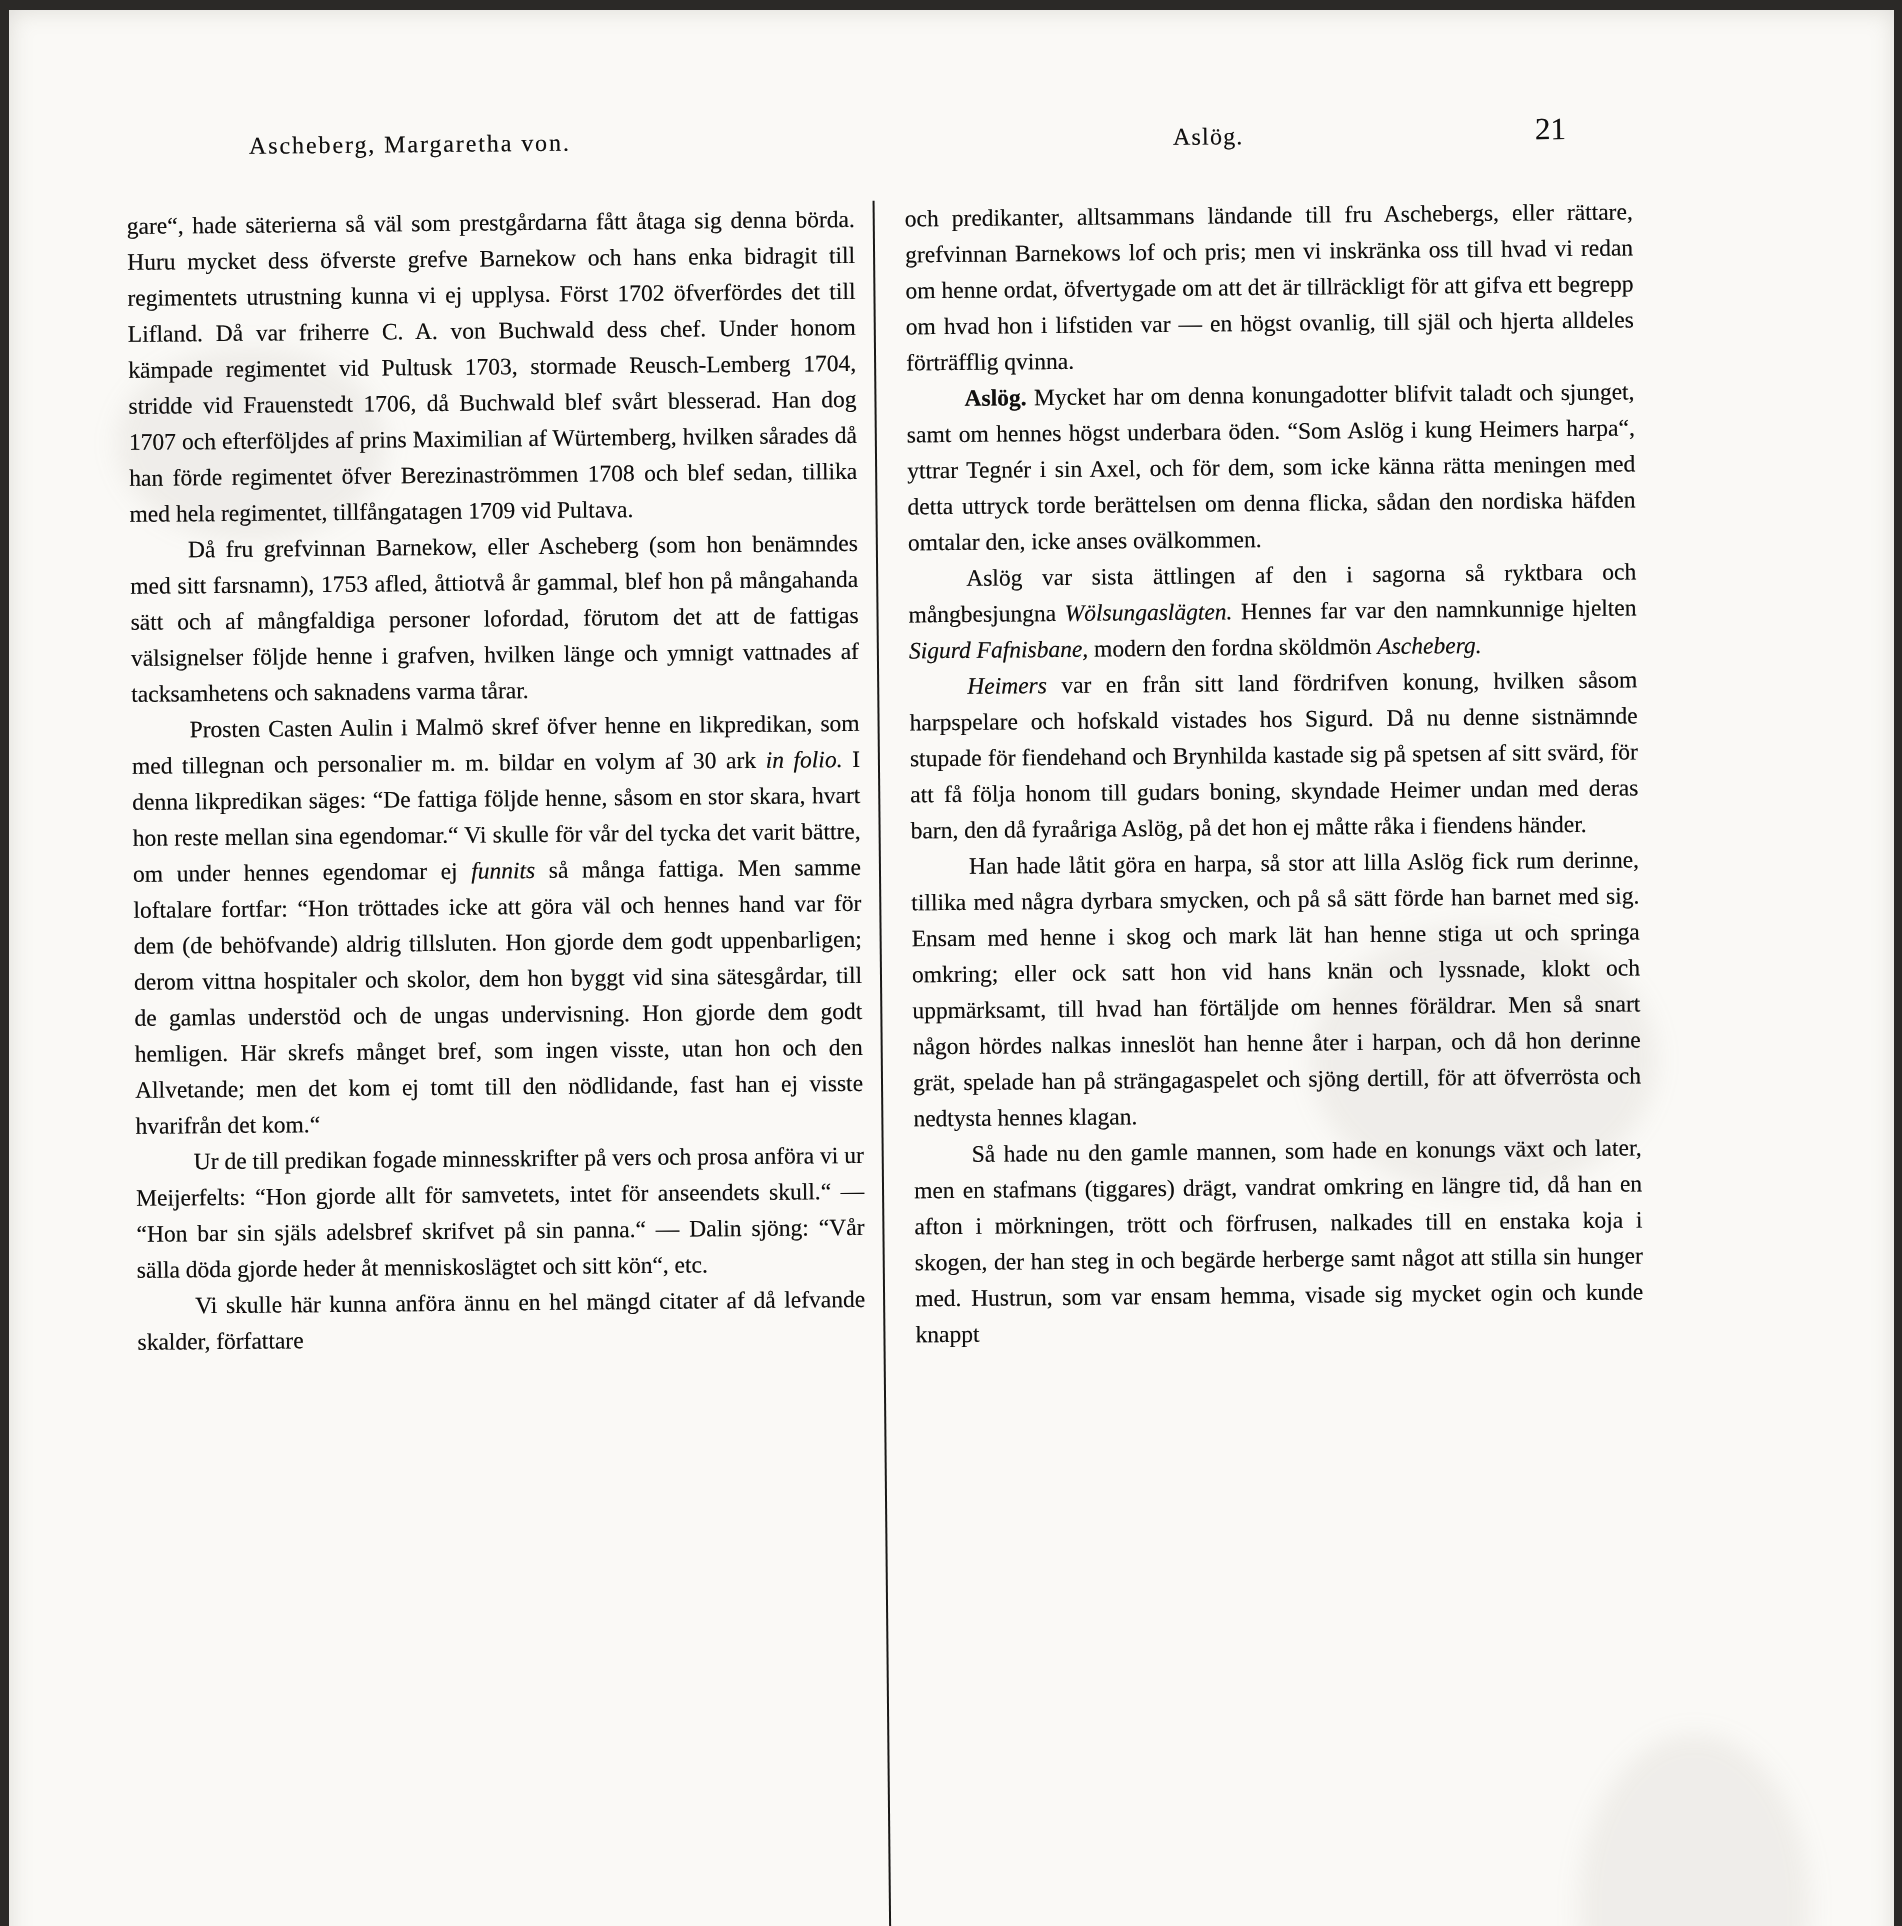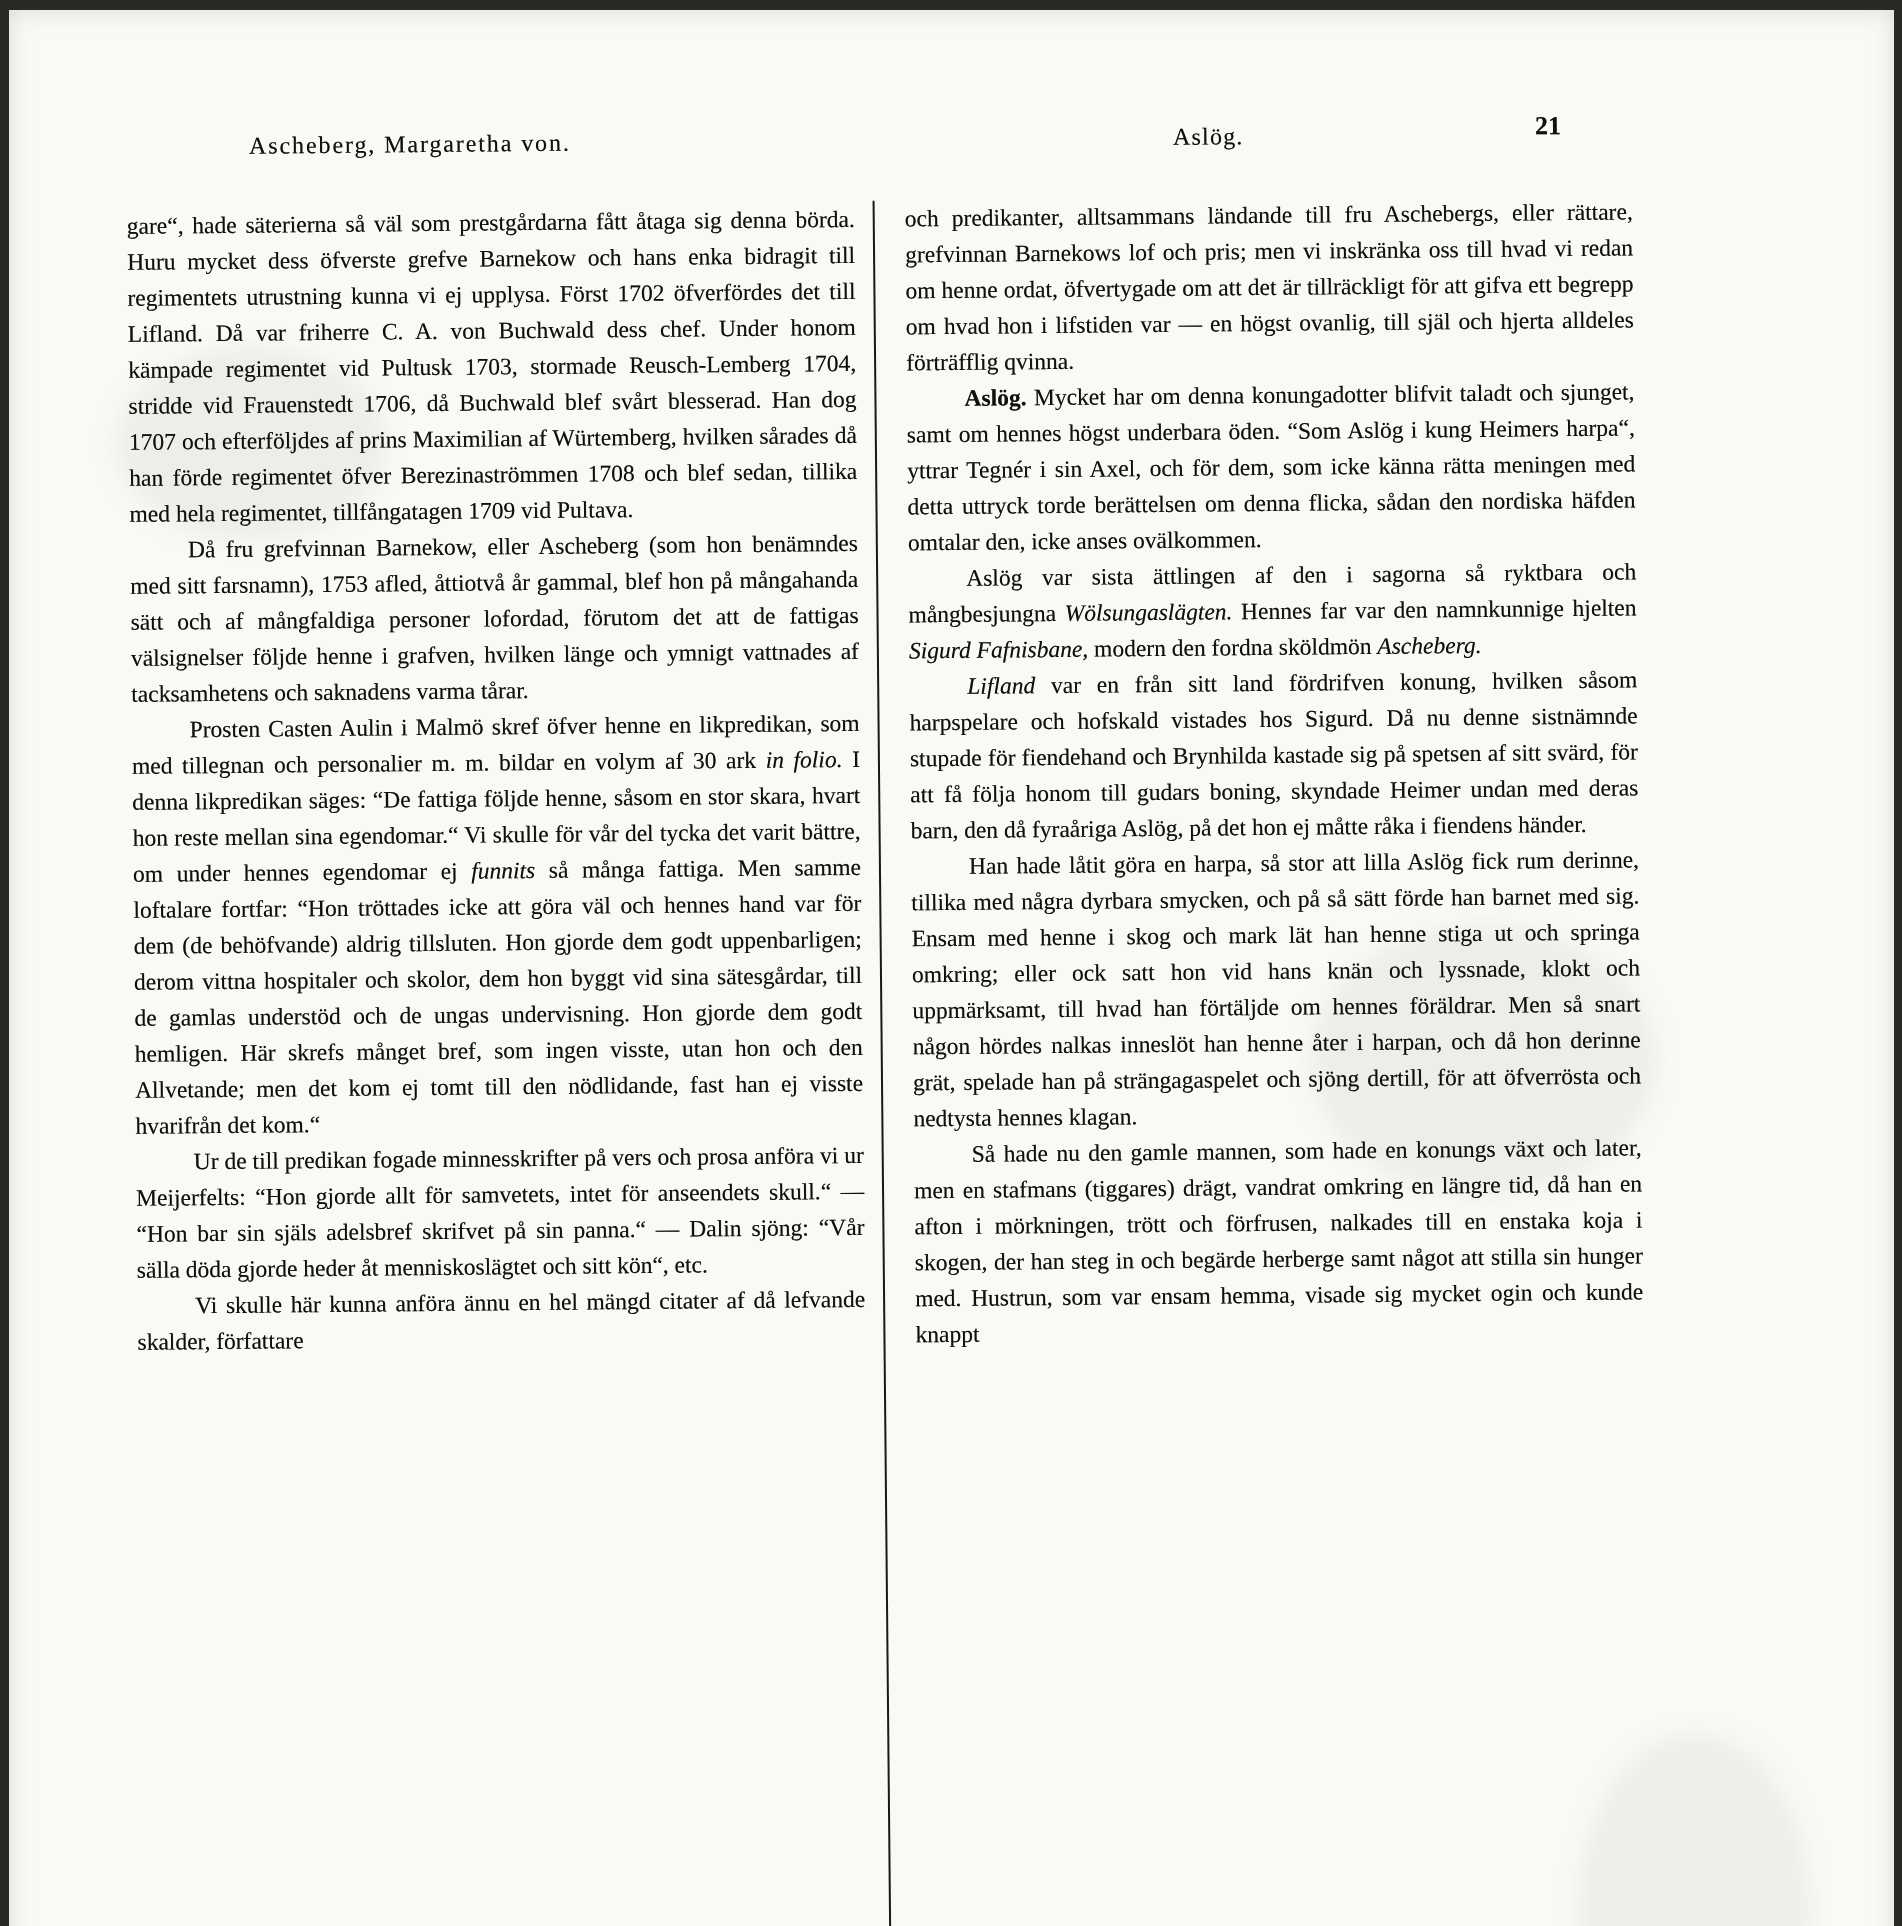--- a/index.html
+++ b/index.html
@@ -67,22 +67,22 @@
     left: 259px;
     letter-spacing: 1.9px;
   }
   .runhead-center {
     left: 1183px;
     letter-spacing: 1.2px;
   }
   .runhead-page {
     left: 1545px;
     top: 119px;
-    font-size: 26px;
-    font-weight: bold;
+    font-size: 31px;
+    font-weight: normal;
   }
 
   
   #column-rule {
     position: absolute;
     left: 882px;
     top: 200px;
     width: 1.9px;
     height: 1901px;
     background: #1a1918;
@@ -149,21 +149,21 @@
         <p class="noindent"><span>gare“, hade säterierna så väl som prestgårdarna fått åtaga sig denna börda. Huru mycket dess öfverste grefve Barnekow och hans enka bidragit till regimentets utrustning kunna vi ej upplysa. Först 1702 öfverfördes det till Lifland. Då var friherre C. A. von Buchwald dess chef. Under honom kämpade regimentet vid Pultusk 1703, stormade Reusch-Lemberg 1704, stridde vid Frauenstedt 1706, då Buchwald blef svårt blesserad. Han dog 1707 och efterföljdes af prins Maximilian af Würtemberg, hvilken sårades då han förde regimentet öfver Berezinaströmmen 1708 och blef sedan, tillika med hela regimentet, tillfångatagen 1709 vid Pultava.</span></p>
         <p><span>Då fru grefvinnan Barnekow, eller Ascheberg (som hon benämndes med sitt farsnamn), 1753 afled, åttiotvå år gammal, blef hon på mångahanda sätt och af mångfaldiga personer lofordad, förutom det att de fattigas välsignelser följde henne i grafven, hvilken länge och ymnigt vattnades af tacksamhetens och saknadens varma tårar.</span></p>
         <p><span>Prosten Casten Aulin i Malmö skref öfver henne en likpredikan, som med tillegnan och personalier m. m. bildar en volym af 30 ark </span><i>in folio.</i><span> I denna likpredikan säges: “De fattiga följde henne, såsom en stor skara, hvart hon reste mellan sina egendomar.“ Vi skulle för vår del tycka det varit bättre, om under hennes egendomar ej </span><i>funnits</i><span> så många fattiga. Men samme loftalare fortfar: “Hon tröttades icke att göra väl och hennes hand var för dem (de behöfvande) aldrig tillsluten. Hon gjorde dem godt uppenbarligen; derom vittna hospitaler och skolor, dem hon byggt vid sina sätesgårdar, till de gamlas understöd och de ungas undervisning. Hon gjorde dem godt hemligen. Här skrefs månget bref, som ingen visste, utan hon och den Allvetande; men det kom ej tomt till den nödlidande, fast han ej visste hvarifrån det kom.“</span></p>
         <p><span>Ur de till predikan fogade minnesskrifter på vers och prosa anföra vi ur Meijerfelts: “Hon gjorde allt för samvetets, intet för anseendets skull.“ — “Hon bar sin själs adelsbref skrifvet på sin panna.“ — Dalin sjöng: “Vår sälla döda gjorde heder åt menniskoslägtet och sitt kön“, etc.</span></p>
         <p><span>Vi skulle här kunna anföra ännu en hel mängd citater af då lefvande skalder, författare</span></p>
       </div>
     <div class="column" id="col-right">
         <p class="noindent"><span>och predikanter, alltsammans ländande till fru Aschebergs, eller rättare, grefvinnan Barnekows lof och pris; men vi inskränka oss till hvad vi redan om henne ordat, öfvertygade om att det är tillräckligt för att gifva ett begrepp om hvad hon i lifstiden var — en högst ovanlig, till själ och hjerta alldeles förträfflig qvinna.</span></p>
         <p><span class="runin">Aslög.</span><span> Mycket har om denna konungadotter blifvit taladt och sjunget, samt om hennes högst underbara öden. “Som Aslög i kung Heimers harpa“, yttrar Tegnér i sin Axel, och för dem, som icke känna rätta meningen med detta uttryck torde berättelsen om denna flicka, sådan den nordiska häfden omtalar den, icke anses ovälkommen.</span></p>
         <p><span>Aslög var sista ättlingen af den i sagorna så ryktbara och mångbesjungna </span><i>Wölsungaslägten.</i><span> Hennes far var den namnkunnige hjelten </span><i>Sigurd Fafnisbane,</i><span> modern den fordna sköldmön </span><i>Ascheberg.</i></p>
-        <p><i>Lifland</i><span> var en från sitt land fördrifven konung, hvilken såsom harpspelare och hofskald vistades hos Sigurd. Då nu denne sistnämnde stupade för fiendehand och Brynhilda kastade sig på spetsen af sitt svärd, för att få följa honom till gudars boning, skyndade Heimer undan med deras barn, den då fyraåriga Aslög, på det hon ej måtte råka i fiendens händer.</span></p>
+        <p><i>Heimers</i><span> var en från sitt land fördrifven konung, hvilken såsom harpspelare och hofskald vistades hos Sigurd. Då nu denne sistnämnde stupade för fiendehand och Brynhilda kastade sig på spetsen af sitt svärd, för att få följa honom till gudars boning, skyndade Heimer undan med deras barn, den då fyraåriga Aslög, på det hon ej måtte råka i fiendens händer.</span></p>
         <p><span>Han hade låtit göra en harpa, så stor att lilla Aslög fick rum derinne, tillika med några dyrbara smycken, och på så sätt förde han barnet med sig. Ensam med henne i skog och mark lät han henne stiga ut och springa omkring; eller ock satt hon vid hans knän och lyssnade, klokt och uppmärksamt, till hvad han förtäljde om hennes föräldrar. Men så snart någon hördes nalkas inneslöt han henne åter i harpan, och då hon derinne grät, spelade han på stränga­gaspelet och sjöng dertill, för att öfverrösta och nedtysta hennes klagan.</span></p>
         <p><span>Så hade nu den gamle mannen, som hade en konungs växt och later, men en stafmans (tiggares) drägt, vandrat omkring en längre tid, då han en afton i mörkningen, trött och förfrusen, nalkades till en enstaka koja i skogen, der han steg in och begärde herberge samt något att stilla sin hunger med. Hustrun, som var ensam hemma, visade sig mycket ogin och kunde knappt</span></p>
       </div>
 
   </div>
 
   <div class="edge edge-top"></div>
 
   <div class="edge edge-left"></div>
   <div class="edge edge-right"></div>

